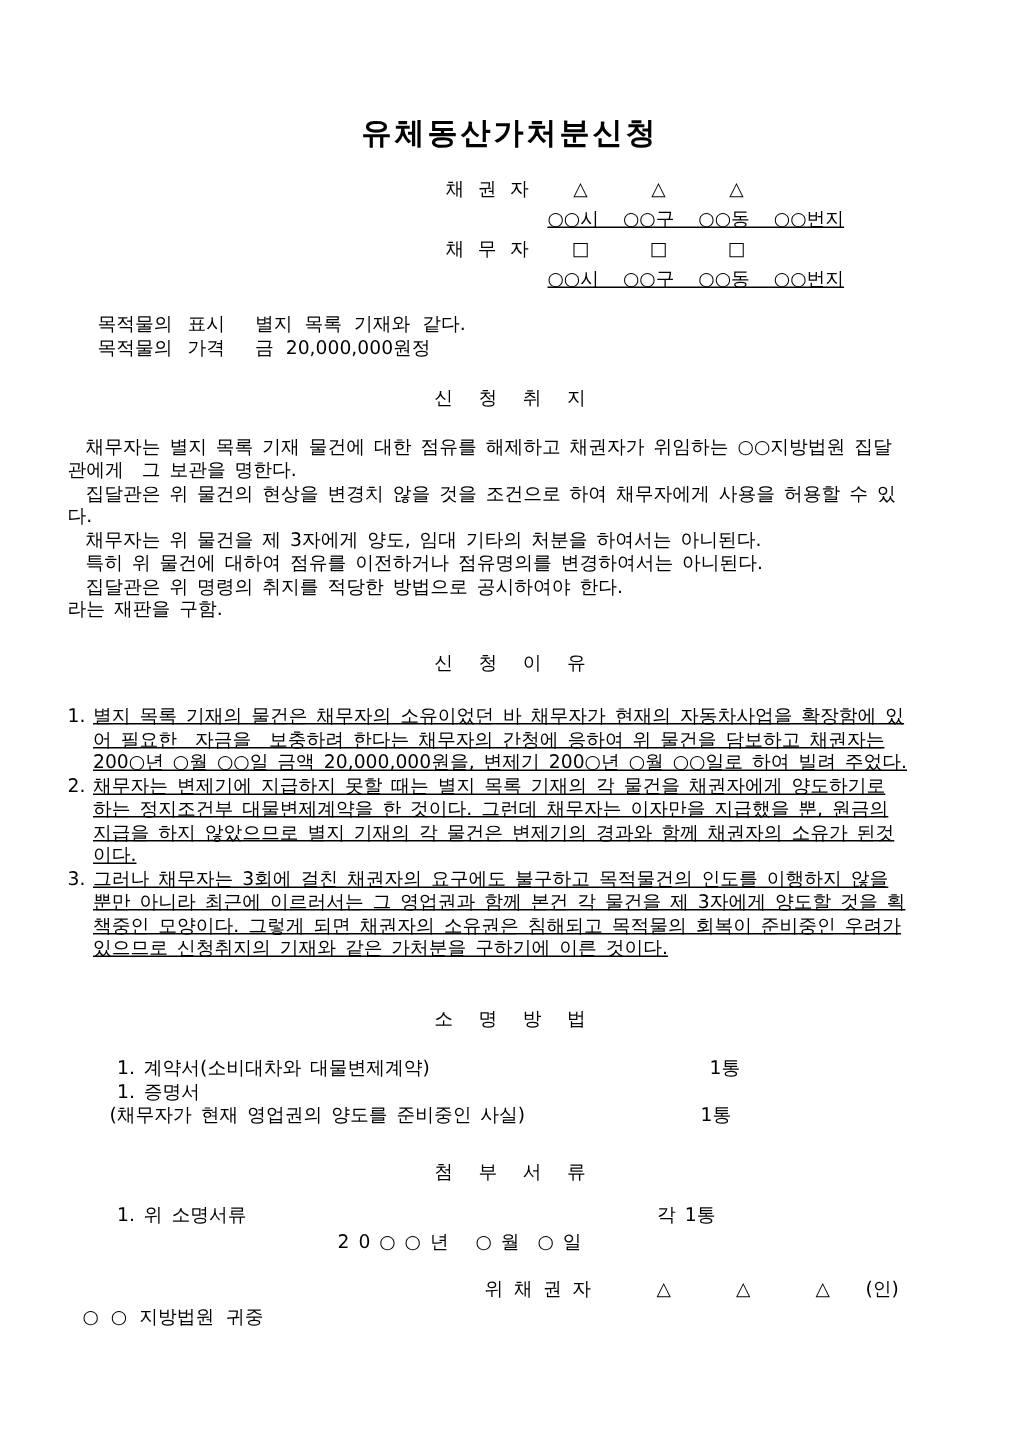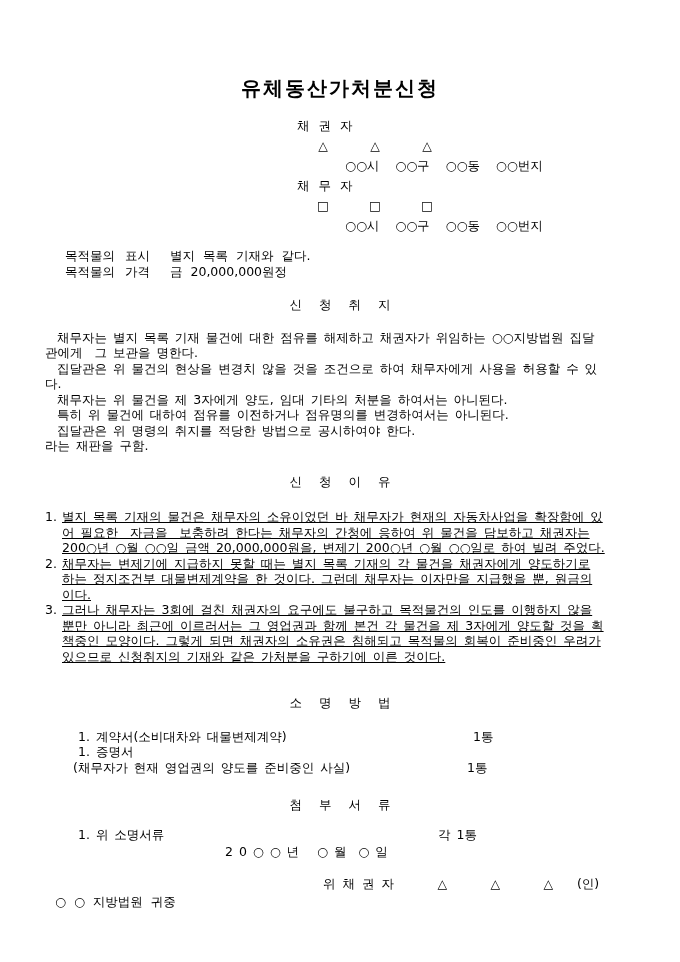--- a/index.html
+++ b/index.html
@@ -23,25 +23,25 @@
   .doc-title {
     text-align: center;
     font-size: 20px;
     font-weight: bold;
     letter-spacing: 2px;
     line-height: 24px;
     word-spacing: 0;
   }
   
   .parties { margin-top: 16px; margin-left: 252px; }
-  .party-row { display: flex; line-height: 20px; flex-direction: column; }
+  .party-row { display: flex; line-height: 20px; }
   .party-label { width: 64px; white-space: pre; word-spacing: 5px; flex: none; }
   .party-syms { display: flex; }
   .party-sym { width: 52px; text-align: center; }
-  .party-addr { margin-left: 48px; line-height: 20px; white-space: pre; word-spacing: 12px; }
+  .party-addr { margin-left: 68px; line-height: 20px; white-space: pre; word-spacing: 12px; text-decoration: underline; }
   
   .subject { margin-top: 12px; margin-left: 20px; }
   .subject-row { display: flex; }
   .subject-label { width: 105px; flex: none; word-spacing: 6px; }
   .subject-value { word-spacing: 4px; }
   
   .sec-heading { text-align: center; word-spacing: 13px; }
   .h-purpose { margin-top: 18px; }
   .h-reasons { margin-top: 20px; }
   .h-proof   { margin-top: 31px; }
@@ -134,20 +134,21 @@
         <div>별지 목록 기재의 물건은 채무자의 소유이었던 바 채무자가 현재의 자동차사업을 확장함에 있</div>
         <div>어 필요한  자금을  보충하려 한다는 채무자의 간청에 응하여 위 물건을 담보하고 채권자는</div>
         <div>200○년 ○월 ○○일 금액 20,000,000원을, 변제기 200○년 ○월 ○○일로 하여 빌려 주었다.</div>
       </div>
     </div>
     <div class="reason">
       <span class="reason-num">2.</span>
       <div class="reason-body">
         <div>채무자는 변제기에 지급하지 못할 때는 별지 목록 기재의 각 물건을 채권자에게 양도하기로</div>
         <div>하는 정지조건부 대물변제계약을 한 것이다. 그런데 채무자는 이자만을 지급했을 뿐, 원금의</div>
+        <div>지급을 하지 않았으므로 별지 기재의 각 물건은 변제기의 경과와 함께 채권자의 소유가 된것</div>
         <div>이다.</div>
       </div>
     </div>
     <div class="reason">
       <span class="reason-num">3.</span>
       <div class="reason-body">
         <div>그러나 채무자는 3회에 걸친 채권자의 요구에도 불구하고 목적물건의 인도를 이행하지 않을</div>
         <div>뿐만 아니라 최근에 이르러서는 그 영업권과 함께 본건 각 물건을 제 3자에게 양도할 것을 획</div>
         <div>책중인 모양이다. 그렇게 되면 채권자의 소유권은 침해되고 목적물의 회복이 준비중인 우려가</div>
         <div>있으므로 신청취지의 기재와 같은 가처분을 구하기에 이른 것이다.</div>

